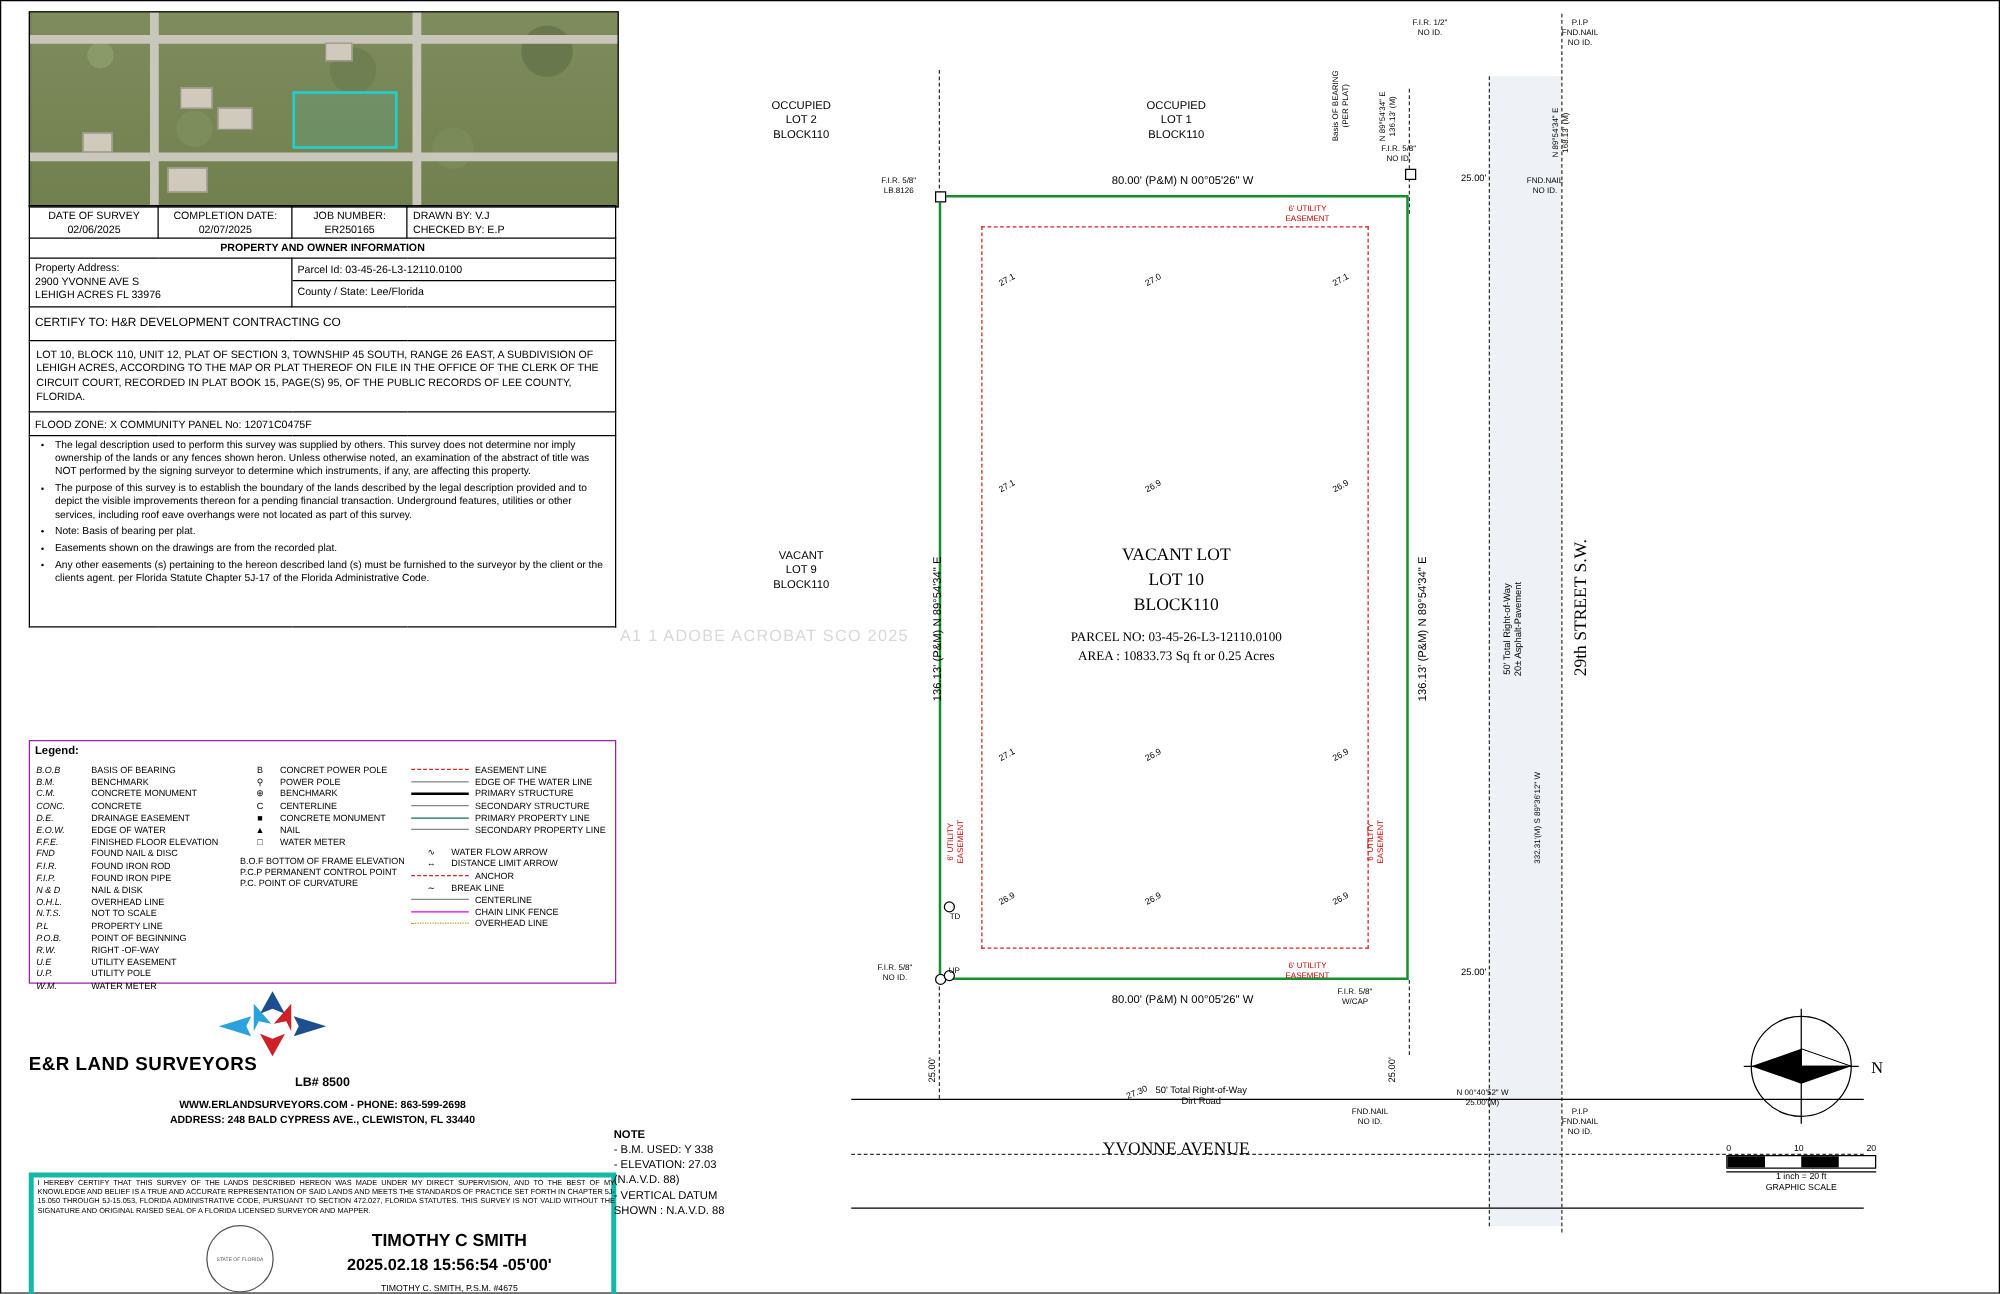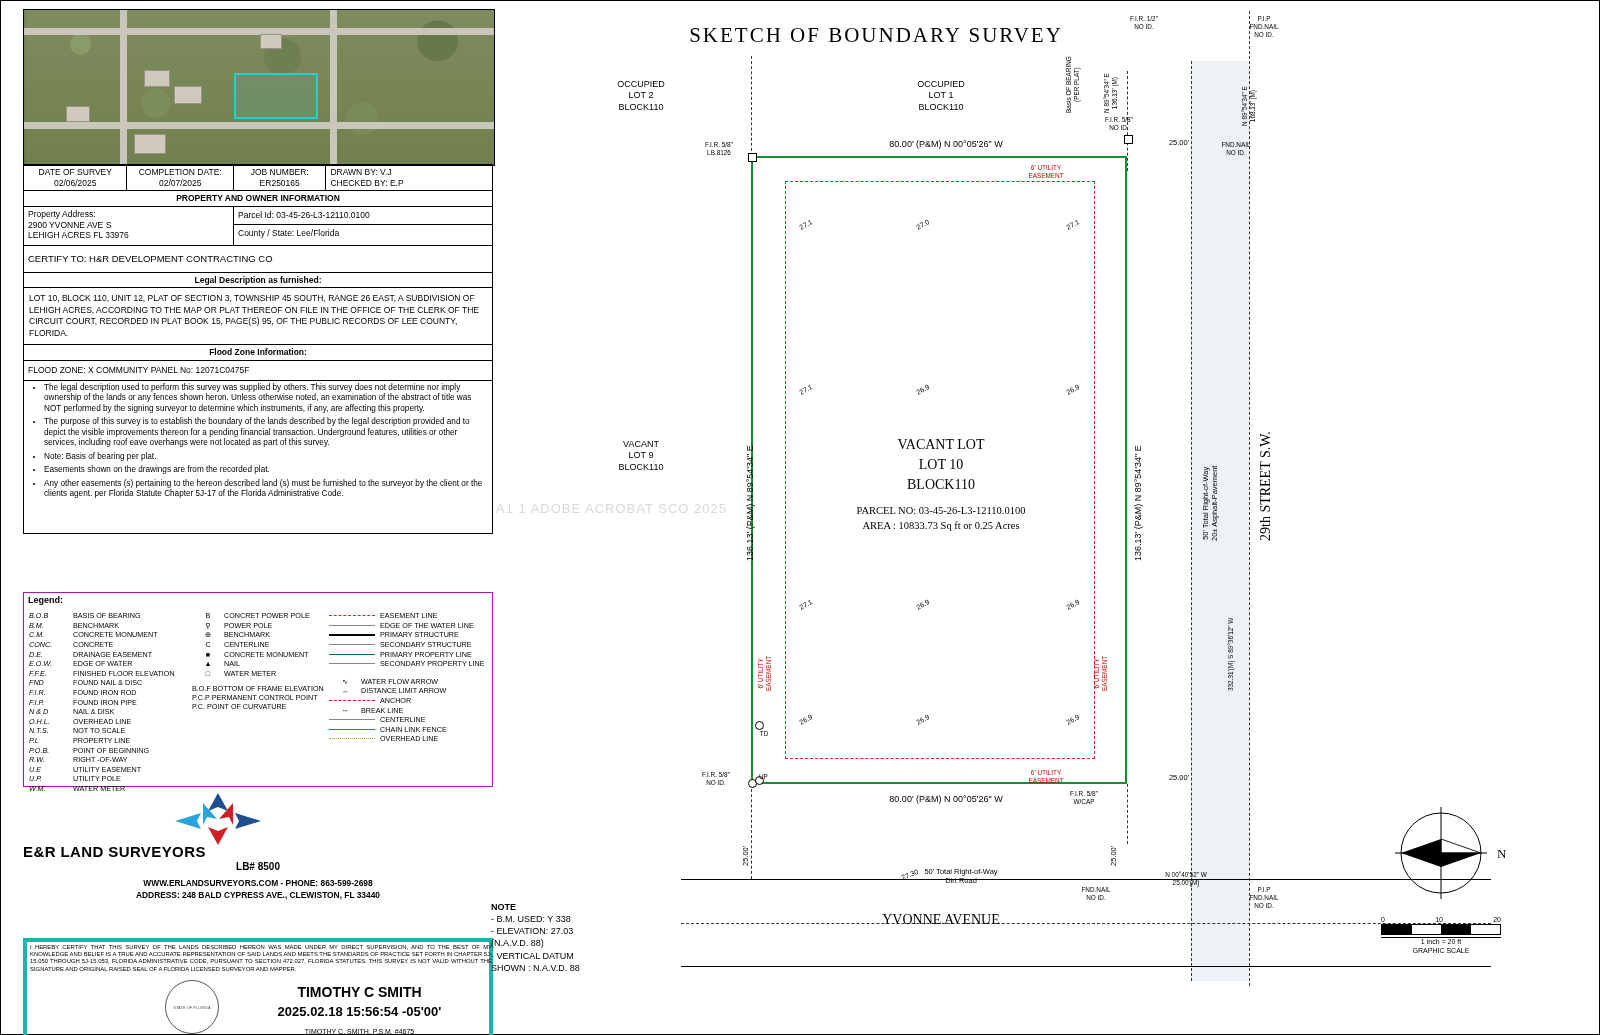--- a/index.html
+++ b/index.html
@@ -147,27 +147,21 @@
         </td>
         <td colspan="2" style="padding:0;">
           <div style="border-bottom:1px solid #000;padding:3px 4px;">Parcel Id: 03-45-26-L3-12110.0100</div>
           <div style="padding:3px 4px;">County / State:   Lee/Florida</div>
         </td>
       </tr>
       <tr>
             <td colspan="4" style="font-size:9.5px;padding:7px 4px;">CERTIFY TO: H&amp;R DEVELOPMENT CONTRACTING CO</td>
           </tr>
       <tr>
-            <td class="ctr b" colspan="4">Legal Description as furnished:</td>
-          </tr>
-      <tr>
             <td colspan="4" style="padding:5px;line-height:1.35;">LOT 10, BLOCK 110, UNIT 12, PLAT OF SECTION 3, TOWNSHIP 45 SOUTH, RANGE 26 EAST, A SUBDIVISION OF LEHIGH ACRES, ACCORDING TO THE MAP OR PLAT THEREOF ON FILE IN THE OFFICE OF THE CLERK OF THE CIRCUIT COURT, RECORDED IN PLAT BOOK 15, PAGE(S) 95, OF THE PUBLIC RECORDS OF LEE COUNTY, FLORIDA.</td>
-          </tr>
-      <tr>
-            <td class="ctr b" colspan="4">Flood Zone Information:</td>
           </tr>
       <tr>
             <td colspan="4" style="padding:4px;">FLOOD ZONE: X    COMMUNITY PANEL No: 12071C0475F</td>
           </tr>
       <tr>
             <td colspan="4" style="padding:0;height:152px;vertical-align:top;">
         <ul class="nt">
           <li>The legal description used to perform this survey was supplied by others. This survey does not determine nor imply ownership of the lands or any fences shown heron. Unless otherwise noted, an examination of the abstract of title was NOT performed by the signing surveyor to determine which instruments, if any, are affecting this property.</li>
           <li>The purpose of this survey is to establish the boundary of the lands described by the legal description provided and to depict the visible improvements thereon for a pending financial transaction. Underground features, utilities or other services, including roof eave overhangs were not located as part of this survey.</li>
           <li>Note: Basis of bearing per plat.</li>
@@ -385,21 +379,20 @@
         </div>
       <div class="signame">TIMOTHY C SMITH</div>
       <div class="sigdate">2025.02.18 15:56:54 -05'00'</div>
       <div class="sigsub">TIMOTHY C. SMITH, P.S.M. #4675</div>
     </div>
   </div>
 
   <div class="right">
 
     <div class="wm">A1 1 ADOBE ACROBAT SCO 2025</div>
-    <div class="title">SKETCH OF BOUNDARY SURVEY</div>
 
     <div class="rwband" style="left:690px;top:60px;width:58px;height:920px;"></div>
     <div class="dashv" style="left:690px;top:60px;height:920px;"></div>
     <div class="dashv" style="left:748px;top:10px;height:975px;"></div>
     <div class="solidv" style="left:626px;top:70px;height:100px;border-left:1px dashed #333;"></div>
     <div class="dashv" style="left:250px;top:55px;height:100px;"></div>
     <div class="dashv" style="left:626px;top:783px;height:60px;"></div>
     <div class="dashv" style="left:250px;top:783px;height:95px;"></div>
     <div class="solidh" style="left:180px;top:878px;width:810px;"></div>
     <div class="solidh" style="left:180px;top:965px;width:810px;"></div>

